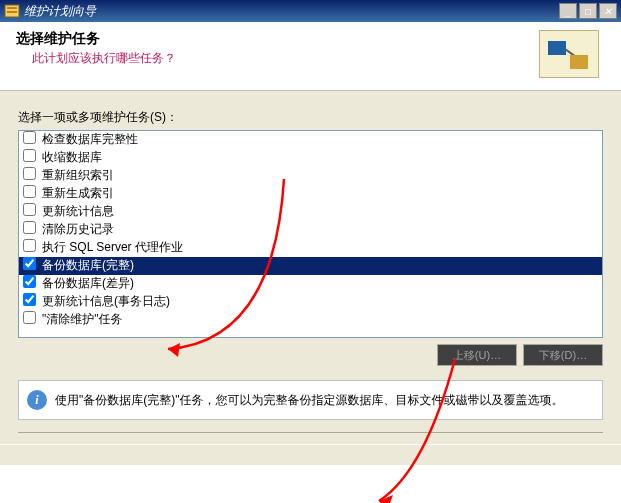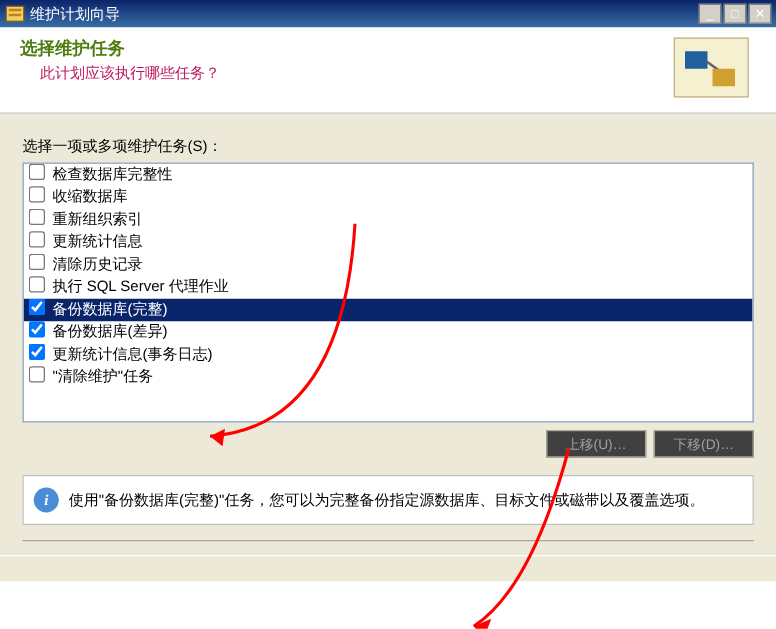--- a/index.html
+++ b/index.html
@@ -1,24 +1,24 @@
 <!DOCTYPE html>
 <html><head>
   <meta charset="utf-8">
   <style>
     * { box-sizing: border-box; margin: 0; padding: 0; }
     body { font-family: "Microsoft YaHei", SimSun, Arial, sans-serif; font-size: 12px; background: #fff; width: 621px; height: 503px; overflow: hidden; }
-    .titlebar { background: linear-gradient(#0a246a, #3a6ea5); color: #fff; height: 22px; display: flex; align-items: center; padding: 0 4px; }
+    .titlebar { background: linear-gradient(#0a246a, #3a6ea5); color: #fff; height: 22px; display: flex; align-items: center; padding: 0 4px; font-style: italic; }
     .titlebar .icon { width: 16px; height: 16px; margin-right: 4px; }
     .titlebar .title { flex: 1; font-size: 12px; }
     .winbtns { display: flex; gap: 2px; }
     .winbtn { width: 18px; height: 16px; background: #d4d0c8; border: 1px solid #808080; display: flex; align-items: center; justify-content: center; font-size: 10px; font-family: Arial; cursor: pointer; }
     .header { background: #fff; padding: 8px 16px 12px 16px; border-bottom: 1px solid #c0c0c0; display: flex; }
     .header-text { flex: 1; }
-    .header-title { font-size: 14px; font-weight: bold; color: #4d7c0f; margin-bottom: 2px; }
+    .header-title { font-size: 14px; font-weight: bold; color: #000000; margin-bottom: 2px; }
     .header-sub { font-size: 12px; color: #be185d; padding-left: 16px; }
     .header-img { width: 60px; height: 48px; background: #f5f0d0; border: 1px solid #c0b080; position: relative; margin-left: 10px; margin-right: 6px; }
     .header-img .b1 { position: absolute; width: 18px; height: 14px; background: #2060a0; top: 10px; left: 8px; }
     .header-img .b2 { position: absolute; width: 18px; height: 14px; background: #d0a030; top: 24px; left: 30px; }
     .header-img .ln { position: absolute; width: 16px; height: 2px; background: #606060; top: 22px; left: 24px; transform: rotate(35deg); }
     .content { background: #ece9d8; padding: 18px 18px 8px 18px; height: 353px; position: relative; }
     .prompt { font-size: 12px; margin-bottom: 4px; }
     .listbox { background: #fff; border: 1px solid #7f9db9; height: 208px; overflow: hidden; }
     .item { display: flex; align-items: flex-start; height: 18px; padding-left: 4px; }
     .item.selected { background: #0a246a; color: #fff; }
@@ -75,20 +75,24 @@
       <div class="item">
         <input type="checkbox" style="">
         <span>收缩数据库</span>
       </div>
       <div class="item">
         <input type="checkbox" style="">
         <span>重新组织索引</span>
       </div>
       <div class="item">
         <input type="checkbox" style="">
+        <span>重新生成索引</span>
+      </div>
+      <div class="item">
+        <input type="checkbox" style="">
         <span>更新统计信息</span>
       </div>
       <div class="item">
         <input type="checkbox" style="">
         <span>清除历史记录</span>
       </div>
       <div class="item">
         <input type="checkbox" style="">
         <span>执行 SQL Server 代理作业</span>
       </div>

